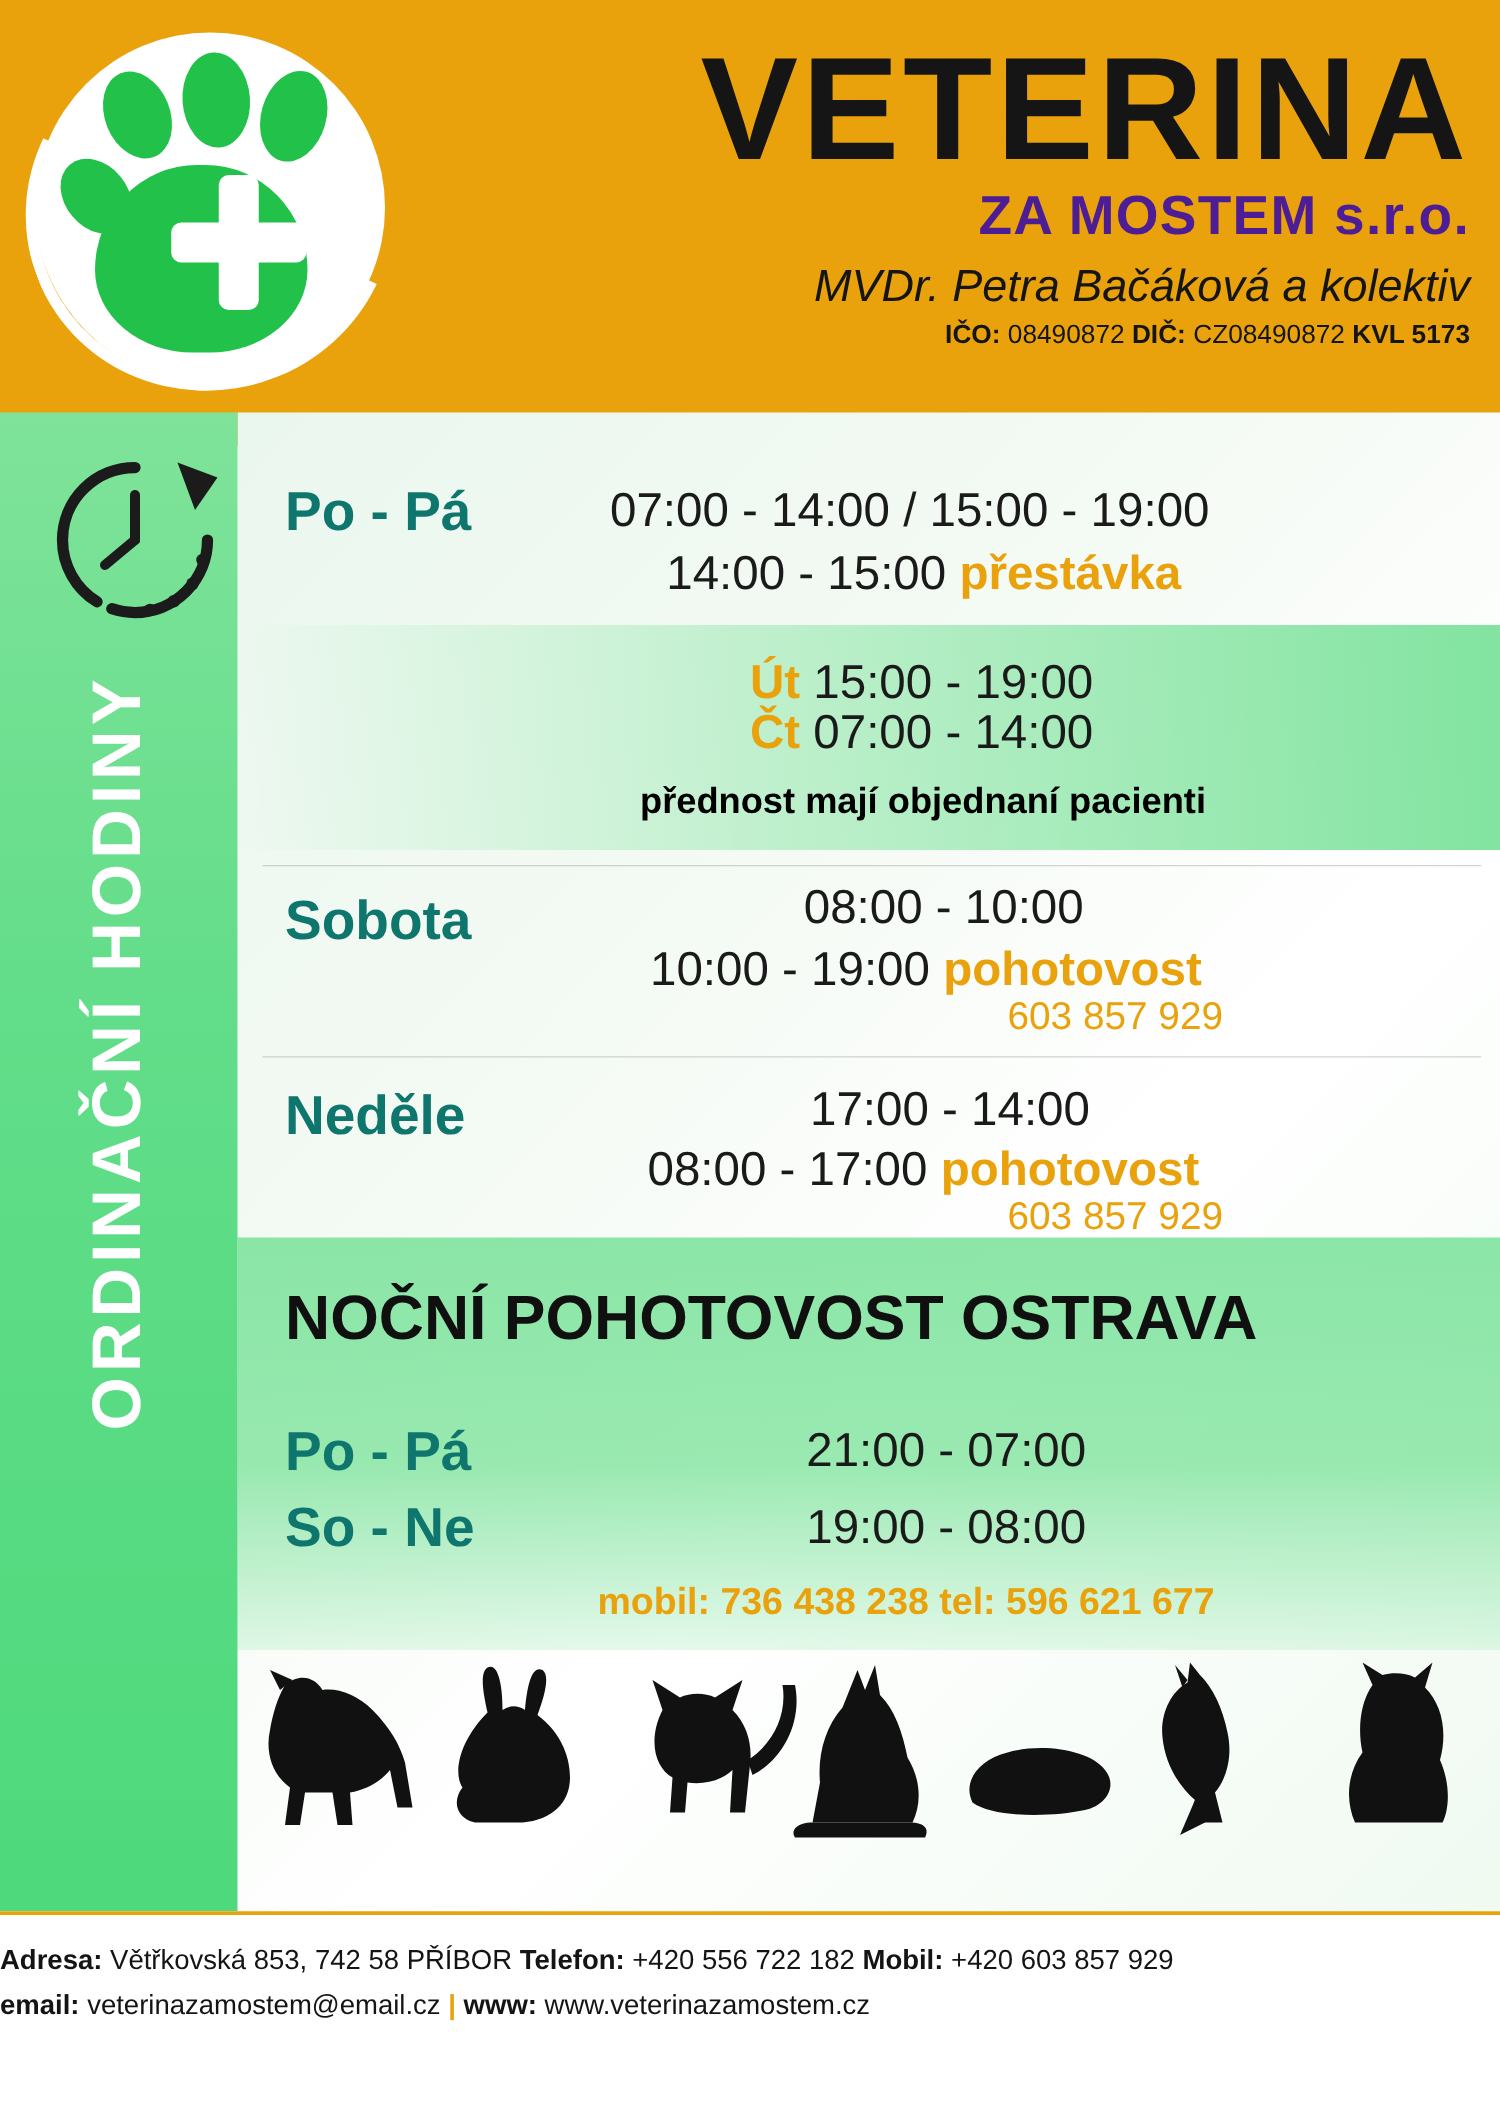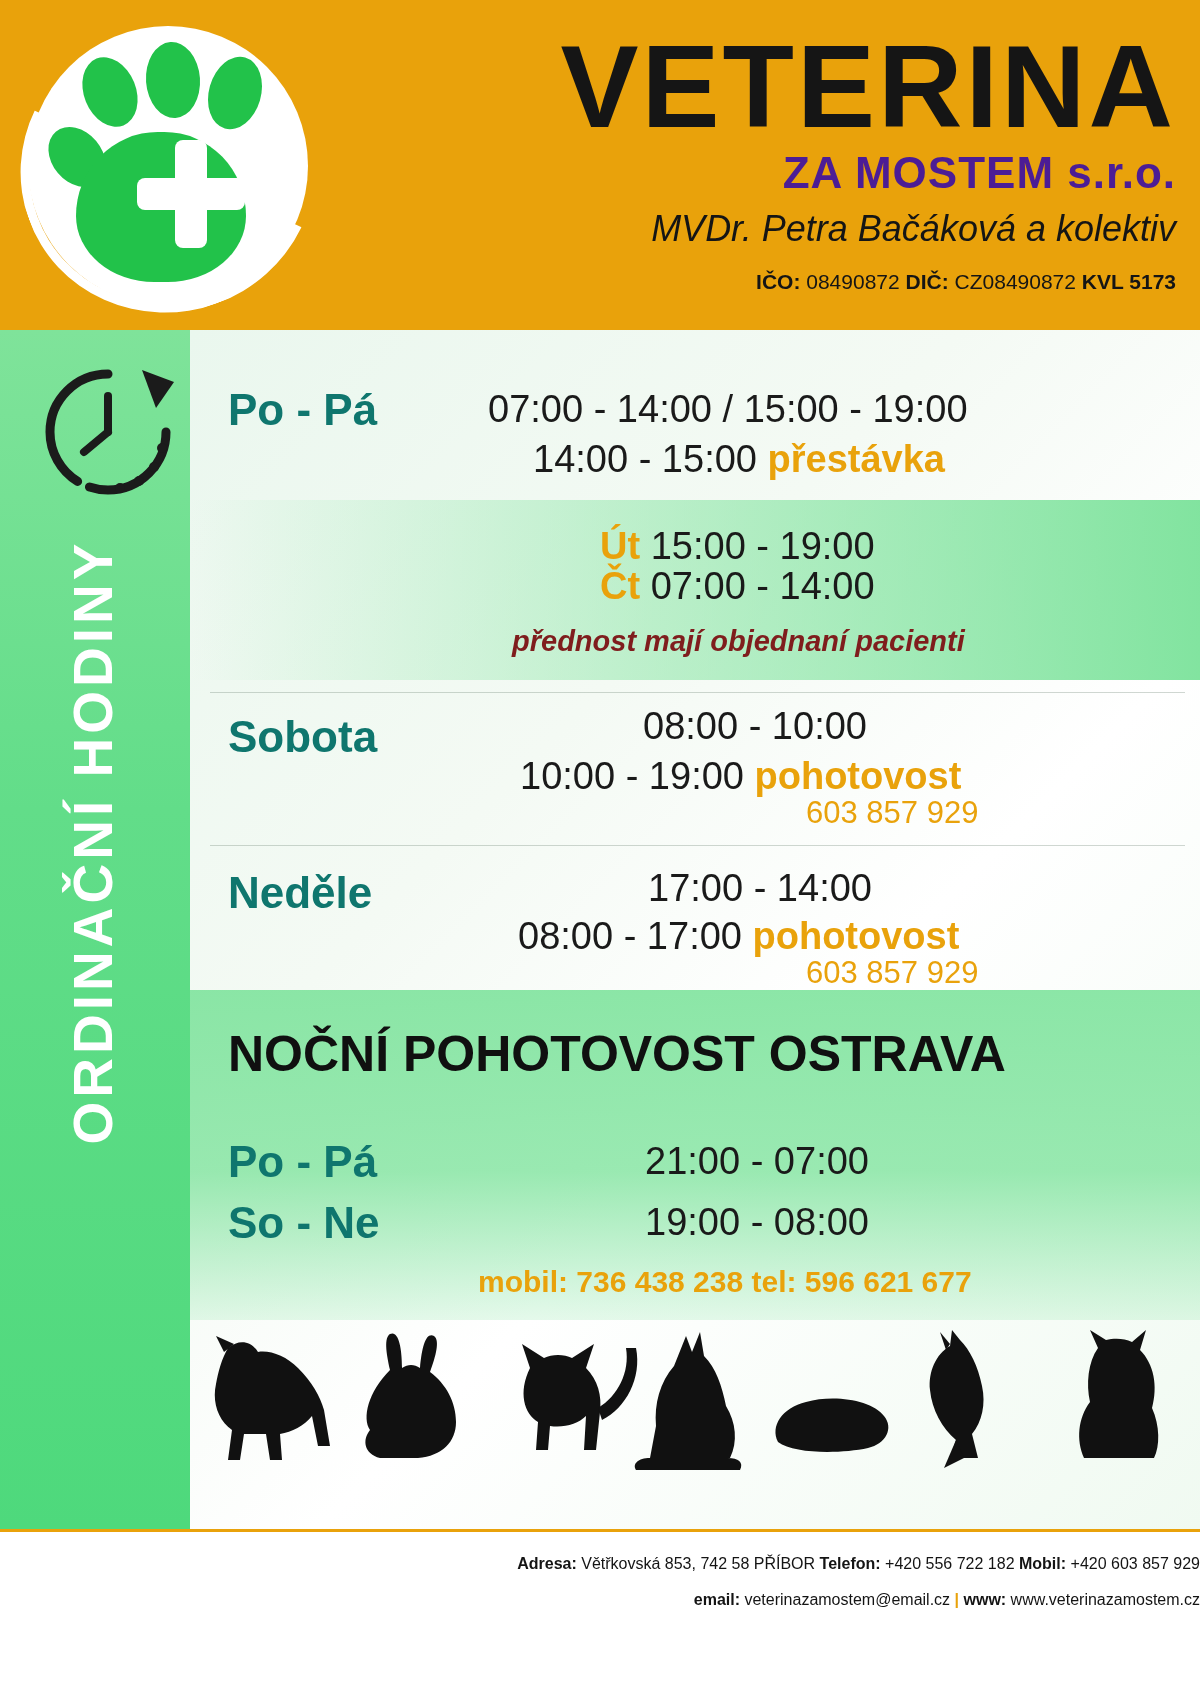--- a/index.html
+++ b/index.html
@@ -95,21 +95,21 @@
   }
   .t-mvdr {
     font-size: 36px;
     font-style: italic;
     color: #151515;
     margin-top: 10px;
   }
   .t-ids {
     font-size: 21px;
     color: #151515;
-    margin-top: 20px;
+    margin-top: 6px;
   }
   .t-ids b { font-weight: bold; }
 
   
   .resp {
     position: absolute;
     right: 20px; top: 336px;
     font-size: 19px;
     color: #1a1a1a;
   }
@@ -177,21 +177,21 @@
   .small-accent { font-size: 31px; color: #e9a20b; }
 
   .r-popa-day { left: 228px; top: 385px; }
   .r-popa-l1 { left: 488px; top: 388px; }
   .r-popa-l2 { left: 533px; top: 438px; }
 
   .r-ut { left: 600px; top: 525px; }
   .r-ct { left: 600px; top: 565px; }
   .r-prednost {
     left: 512px; top: 625px;
-    font-size: 29px; font-weight: bold; color: #7f1d1d; font-style: italic;
+    font-size: 29px; font-weight: bold; color: #000000;
   }
 
   .r-sob-day { left: 228px; top: 712px; }
   .r-sob-l1 { left: 643px; top: 705px; }
   .r-sob-l2 { left: 520px; top: 755px; }
   .r-sob-l3 { left: 806px; top: 795px; }
 
   .r-ned-day { left: 228px; top: 868px; }
   .r-ned-l1 { left: 648px; top: 867px; }
   .r-ned-l2 { left: 518px; top: 915px; }
@@ -237,22 +237,22 @@
     width: 1200px; height: 157px;
     background: #ffffff;
   }
   .footer-rule {
     position: absolute; left: 0; top: 0; width: 1200px; height: 3px;
     background: #e9a20b;
   }
   .footer-line {
     position: absolute;
     width: 1200px;
-    text-align: right;
-    font-size: 16px;
+    text-align: left;
+    font-size: 22px;
     color: #141414;
   }
   .fl1 { top: 26px; }
   .fl2 { top: 62px; }
   .footer-line b { font-weight: bold; }
   .sep { color: #e9a20b; font-weight: bold; }
 </style>
 </head>
 <body>
 

